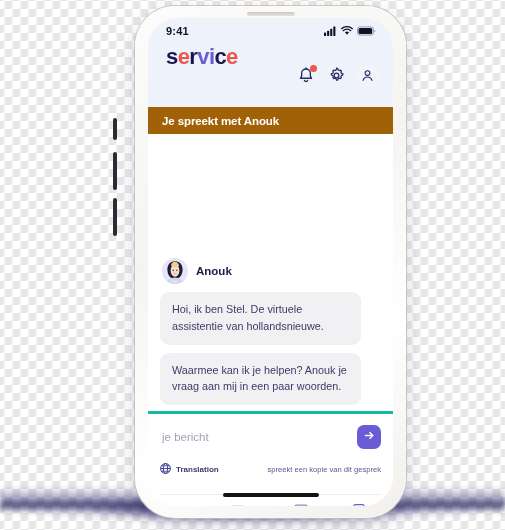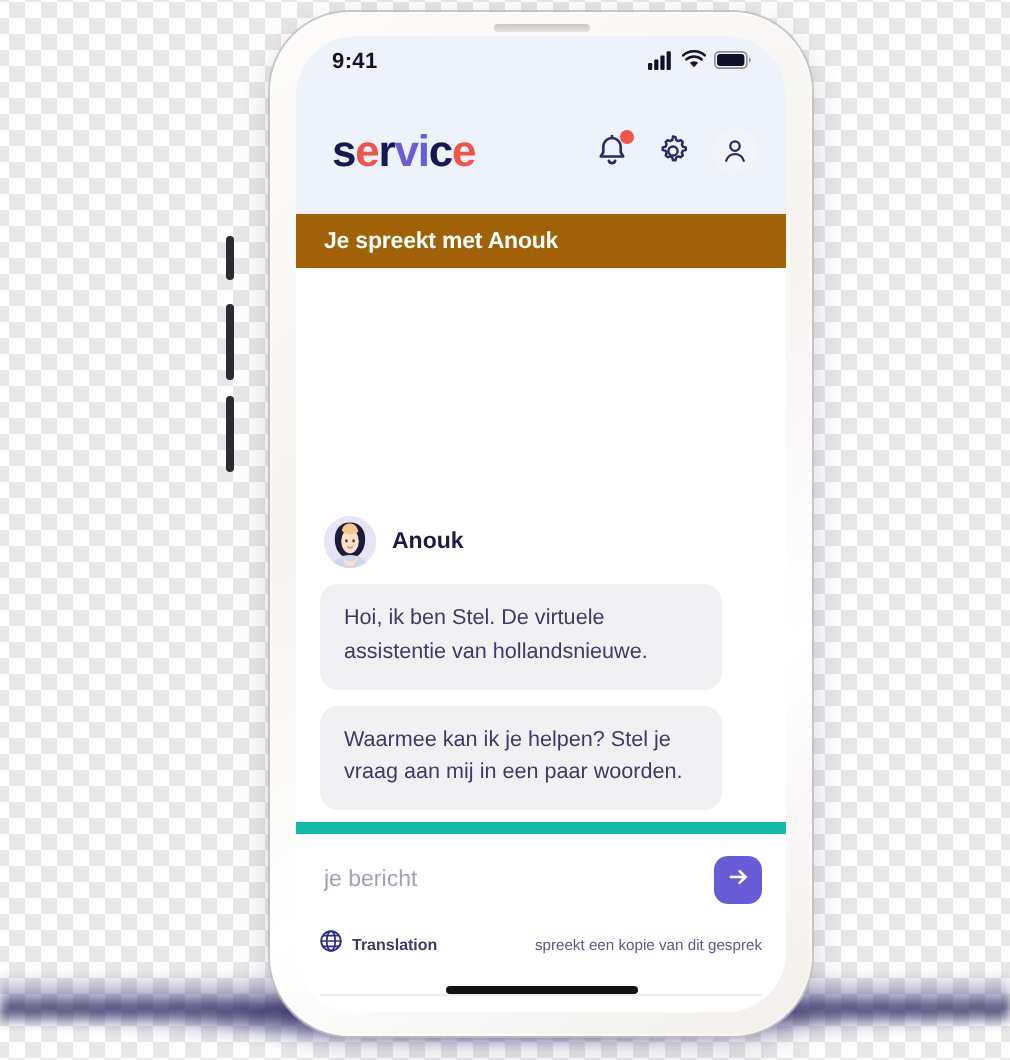--- a/index.html
+++ b/index.html
@@ -122,21 +122,20 @@
     display: flex;
     align-items: center;
     gap: 4px;
   }
 
   
   .appheader {
     height: 63px;
     background: #eef2fb;
     display: flex;
-    align-items: center;
     justify-content: space-between;
     padding: 0 14px 0 18px;
     box-sizing: border-box;
   }
   .logo {
     font-size: 22px;
     font-weight: bold;
     letter-spacing: -0.6px;
   }
   .header-icons {
@@ -228,21 +227,21 @@
     color: #3b3a68;
     max-width: 201px;
     margin-bottom: 8px;
     box-sizing: border-box;
   }
   .bubble:last-child { margin-bottom: 0; }
 
   
   .composer {
     background: #ffffff;
-    border-top: 6px solid #14b8a6;
+    border-top: 3px solid #14b8a6;
     padding: 8px 12px 0 12px;
     box-sizing: border-box;
   }
   .inputrow {
     display: flex;
     align-items: center;
     justify-content: space-between;
     gap: 8px;
     height: 30px;
   }
@@ -429,21 +428,21 @@
               <ellipse cx="14.8" cy="12.4" rx="0.65" ry="0.8" fill="#4a3a2e"></ellipse>
               <path d="M11.8 15.4 q1.2 1 2.4 0" stroke="#d79a8e" stroke-width="0.8" fill="none" stroke-linecap="round"></path>
               <path d="M4.3 26 a8.7 6.5 0 0 1 17.4 0z" fill="#cfd7f0"></path>
               <path d="M9.6 19.4 a3.4 3.4 0 0 0 6.8 0 l0 2.2 a3.4 3.4 0 0 1 -6.8 0z" fill="#fadfc9"></path>
             </svg>
           </div>
           <span class="sender-name">Anouk</span>
         </div>
 
         <div class="bubble">Hoi, ik ben Stel. De virtuele assistentie van hollandsnieuwe.</div>
-        <div class="bubble">Waarmee kan ik je helpen? Stel je vraag aan mij in een paar woorden.</div>
+        <div class="bubble">Waarmee kan ik je helpen? Anouk je vraag aan mij in een paar woorden.</div>
       </div>
 
       <div class="composer">
         <div class="inputrow">
           <input class="msg-input" type="text" placeholder="je bericht" style="">
           <button class="send-btn">
             <span>
               <svg width="13" height="13" viewBox="0 0 16 16">
                 <path d="M3 8 h9" stroke="#ffffff" stroke-width="1.6" stroke-linecap="round"></path>
                 <path d="M8.4 4.4 L12 8 l-3.6 3.6" stroke="#ffffff" stroke-width="1.6" fill="none" stroke-linecap="round" stroke-linejoin="round"></path>

